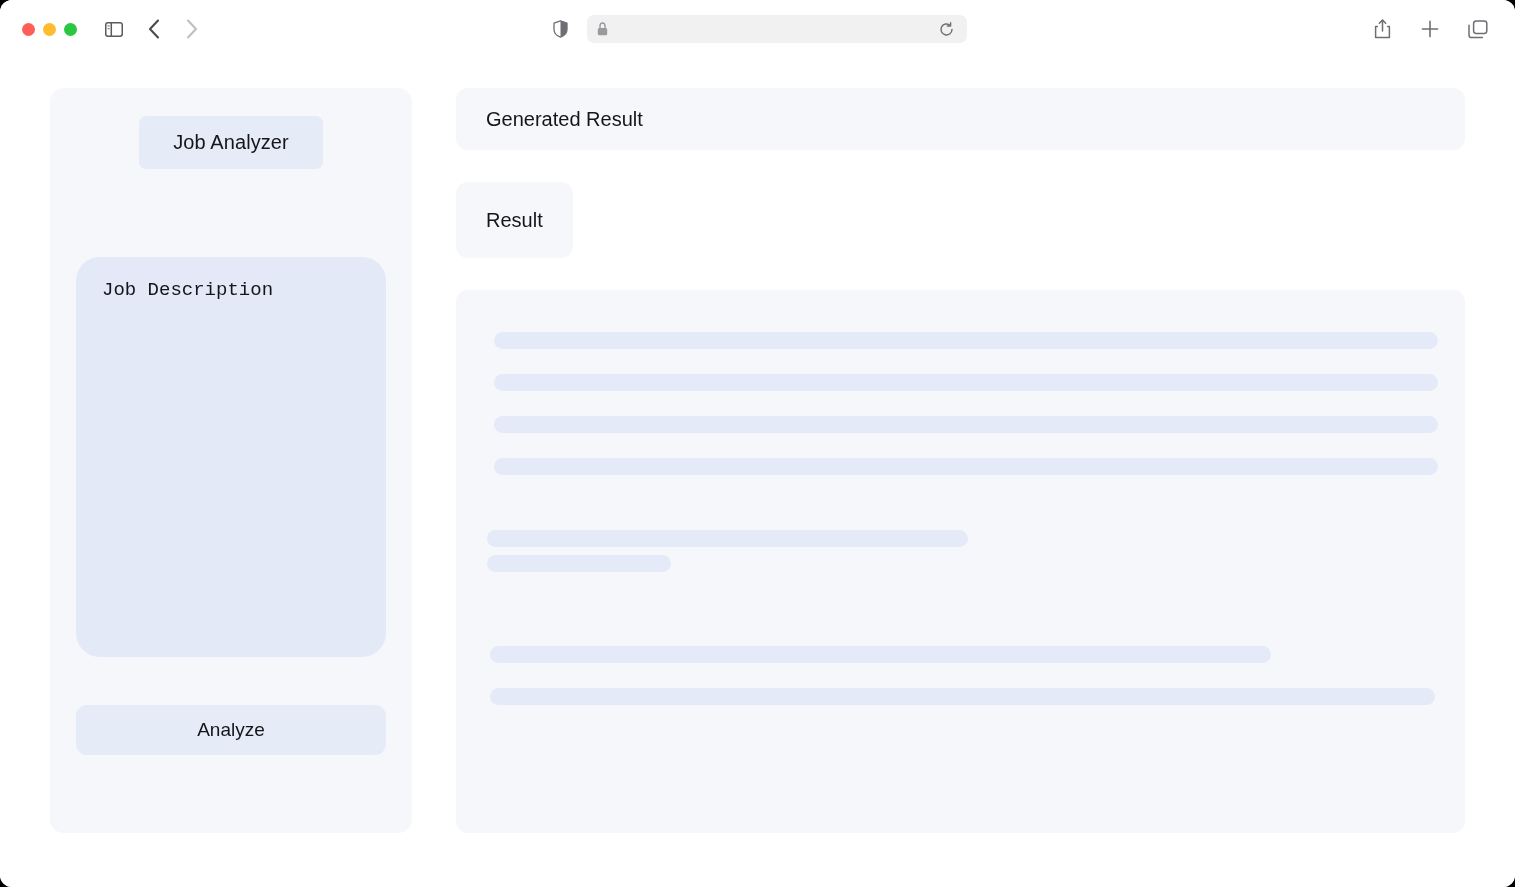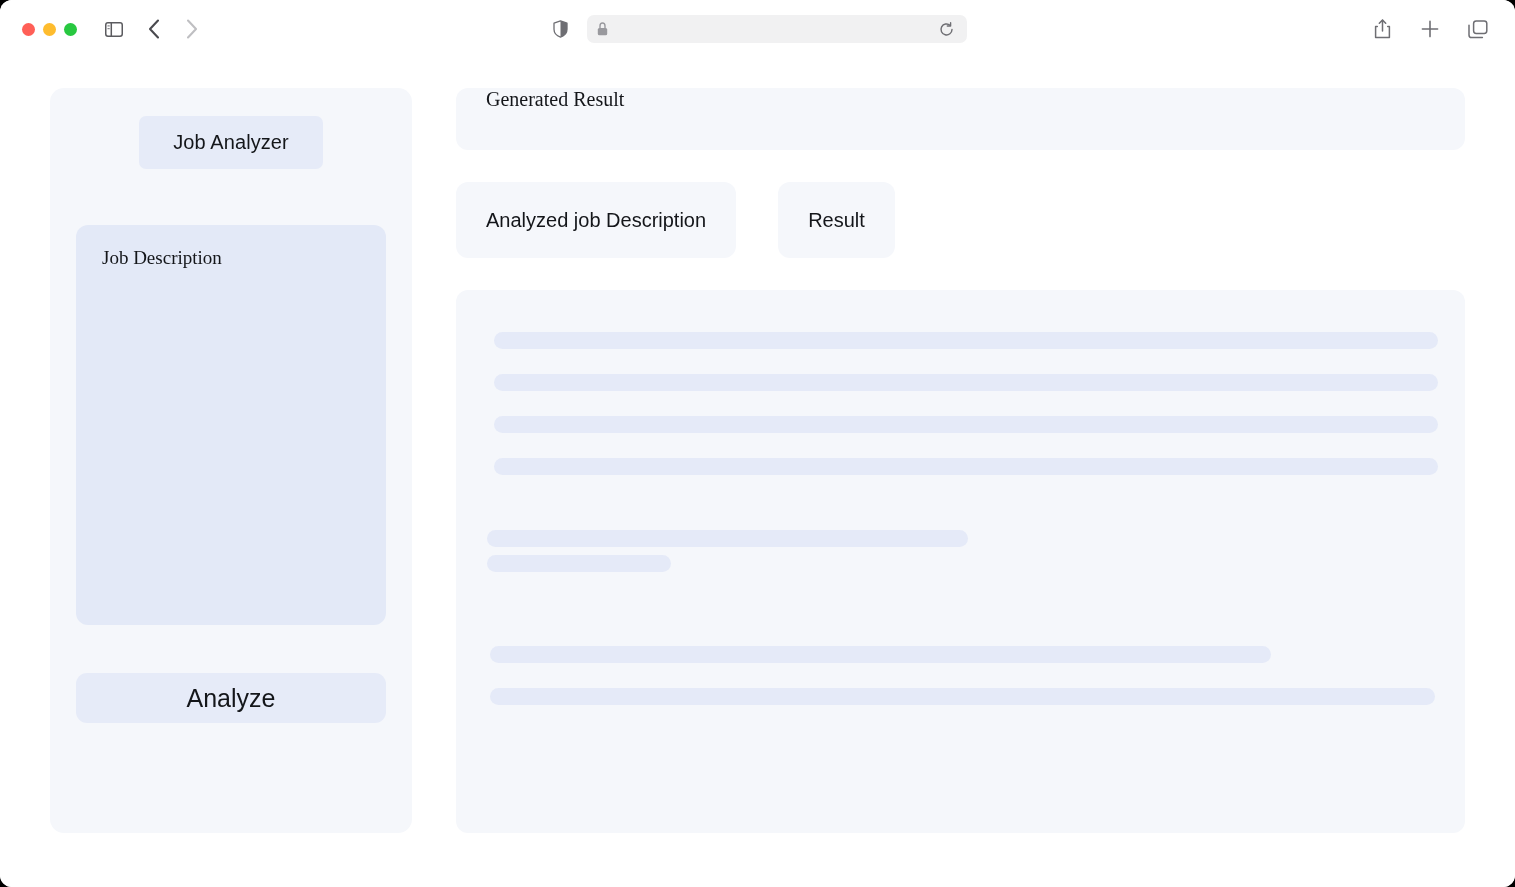--- a/index.html
+++ b/index.html
@@ -143,67 +143,66 @@
     border-radius: 7px;
     padding: 15px 34px;
     font-size: 20px;
     color: #14161a;
     letter-spacing: 0.1px;
     cursor: pointer;
     user-select: none;
   }
 
   .jd-textarea {
-    margin-top: 56px;
+    margin-top: 88px;
     width: 100%;
     height: 400px;
     background: #e3e9f7;
-    border-radius: 12px;
+    border-radius: 24px;
     border: none;
     outline: none;
     padding: 22px 26px;
-    font-family: Liberation Serif, serif;
+    font-family: Liberation Mono, monospace;
     font-size: 19px;
     color: #14161a;
     resize: none;
   }
   .jd-textarea::placeholder { color: #14161a; opacity: 1; }
 
   .analyze-btn {
     margin-top: 48px;
     width: 100%;
     height: 50px;
     background: #e6ebf8;
     border: none;
     border-radius: 11px;
     font-family: "Liberation Sans", sans-serif;
-    font-size: 25px;
+    font-size: 19px;
     color: #14161a;
     cursor: pointer;
   }
 
   
   .main {
     flex: 1;
     display: flex;
     flex-direction: column;
     height: 745px;
   }
 
   .result-header {
     width: 100%;
     height: 62px;
     background: #f5f7fb;
     border-radius: 12px;
     display: flex;
-    align-items: flex-start;
+    align-items: center;
     padding: 0 30px;
     font-size: 20px;
     color: #14161a;
-    font-family: Liberation Serif, serif;
   }
 
   .tabs {
     margin-top: 32px;
     display: flex;
     gap: 42px;
   }
   .tab {
     background: #f5f7fb;
     border-radius: 12px;
@@ -327,21 +326,20 @@
       <button class="analyze-btn">Analyze</button>
     </div>
 
     <div class="main">
 
       <div class="result-header">
         <span>Generated Result</span>
       </div>
 
       <div class="tabs">
-        <button class="tab">Analyzed job Description</button>
         <button class="tab">Result</button>
       </div>
 
       <div class="result-panel" id="result-panel">
           <div class="skeleton-bar" style="left: 38px; top: 42px; width: 944px; height: 17px; background: rgb(229, 234, 248);"></div>
           <div class="skeleton-bar" style="left: 38px; top: 84px; width: 944px; height: 17px; background: rgb(229, 234, 248);"></div>
           <div class="skeleton-bar" style="left: 38px; top: 126px; width: 944px; height: 17px; background: rgb(229, 234, 248);"></div>
           <div class="skeleton-bar" style="left: 38px; top: 168px; width: 944px; height: 17px; background: rgb(229, 234, 248);"></div>
           <div class="skeleton-bar" style="left: 31px; top: 240px; width: 481px; height: 17px; background: rgb(229, 234, 248);"></div>
           <div class="skeleton-bar" style="left: 31px; top: 265px; width: 184px; height: 17px; background: rgb(229, 234, 248);"></div>

